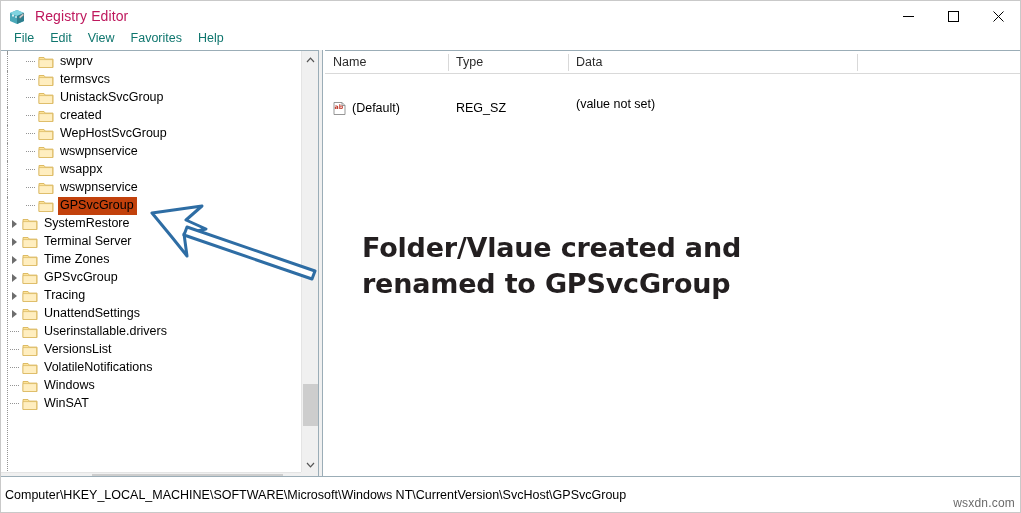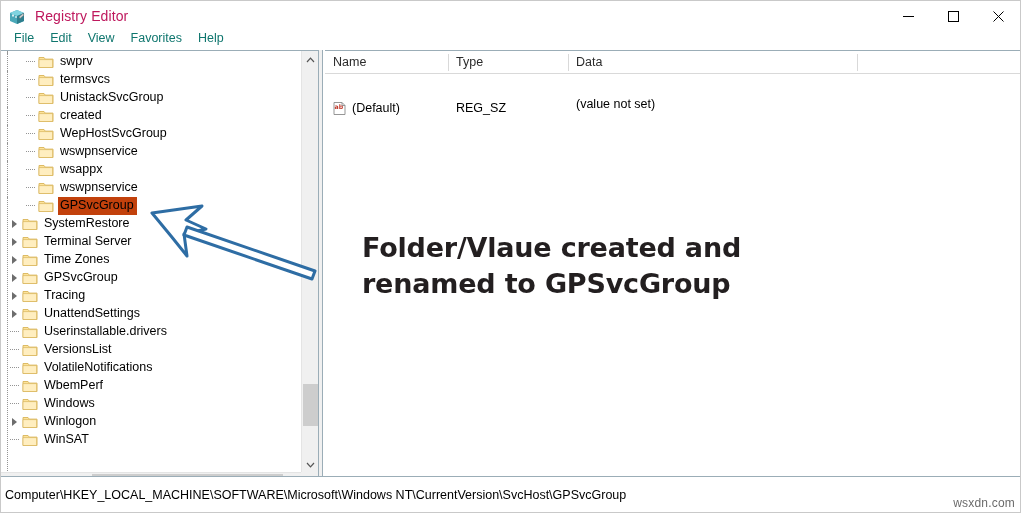--- a/index.html
+++ b/index.html
@@ -591,41 +591,21 @@
                 </svg></div>
               <span class="tree-label">VolatileNotifications</span>
             </div>
             <div class="tree-row">
               <div style="width: 6px; height: 18px; flex: 0 0 auto;"></div>
               <div class="dotline"></div>
               <div class="folder"><svg width="16" height="14" viewBox="0 0 16 14">
                   <path d="M1 2.5 h5 l1.3 1.6 H15 v8.4 H1 z" fill="#fde39a" stroke="#d9b45a" stroke-width="0.9"></path>
                   <path d="M1 4.6 h13.6 v7.9 H1 z" fill="#ffeec0" stroke="#d9b45a" stroke-width="0.7"></path>
                 </svg></div>
-              <span class="tree-label">WbemPerf</span>
-            </div>
-            <div class="tree-row">
-              <div style="width: 6px; height: 18px; flex: 0 0 auto;"></div>
-              <div class="dotline"></div>
-              <div class="folder"><svg width="16" height="14" viewBox="0 0 16 14">
-                  <path d="M1 2.5 h5 l1.3 1.6 H15 v8.4 H1 z" fill="#fde39a" stroke="#d9b45a" stroke-width="0.9"></path>
-                  <path d="M1 4.6 h13.6 v7.9 H1 z" fill="#ffeec0" stroke="#d9b45a" stroke-width="0.7"></path>
-                </svg></div>
               <span class="tree-label">Windows</span>
-            </div>
-            <div class="tree-row">
-              <div style="width: 6px; height: 18px; flex: 0 0 auto;"></div>
-              <div class="tw-expander">
-                <span class="chev"></span>
-              </div>
-              <div class="folder"><svg width="16" height="14" viewBox="0 0 16 14">
-                  <path d="M1 2.5 h5 l1.3 1.6 H15 v8.4 H1 z" fill="#fde39a" stroke="#d9b45a" stroke-width="0.9"></path>
-                  <path d="M1 4.6 h13.6 v7.9 H1 z" fill="#ffeec0" stroke="#d9b45a" stroke-width="0.7"></path>
-                </svg></div>
-              <span class="tree-label">Winlogon</span>
             </div>
             <div class="tree-row">
               <div style="width: 6px; height: 18px; flex: 0 0 auto;"></div>
               <div class="dotline"></div>
               <div class="folder"><svg width="16" height="14" viewBox="0 0 16 14">
                   <path d="M1 2.5 h5 l1.3 1.6 H15 v8.4 H1 z" fill="#fde39a" stroke="#d9b45a" stroke-width="0.9"></path>
                   <path d="M1 4.6 h13.6 v7.9 H1 z" fill="#ffeec0" stroke="#d9b45a" stroke-width="0.7"></path>
                 </svg></div>
               <span class="tree-label">WinSAT</span>
             </div>

